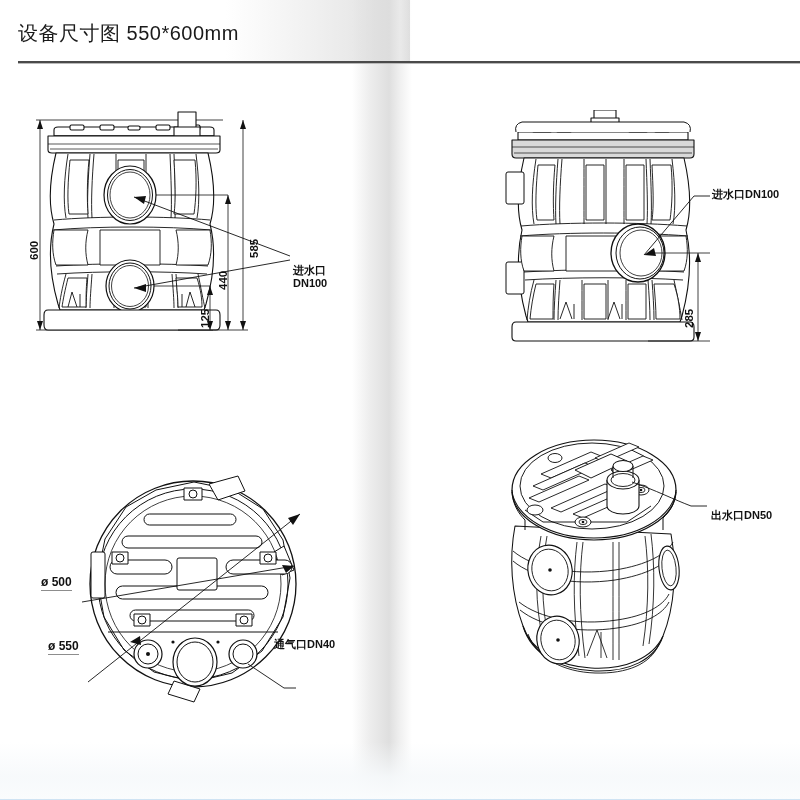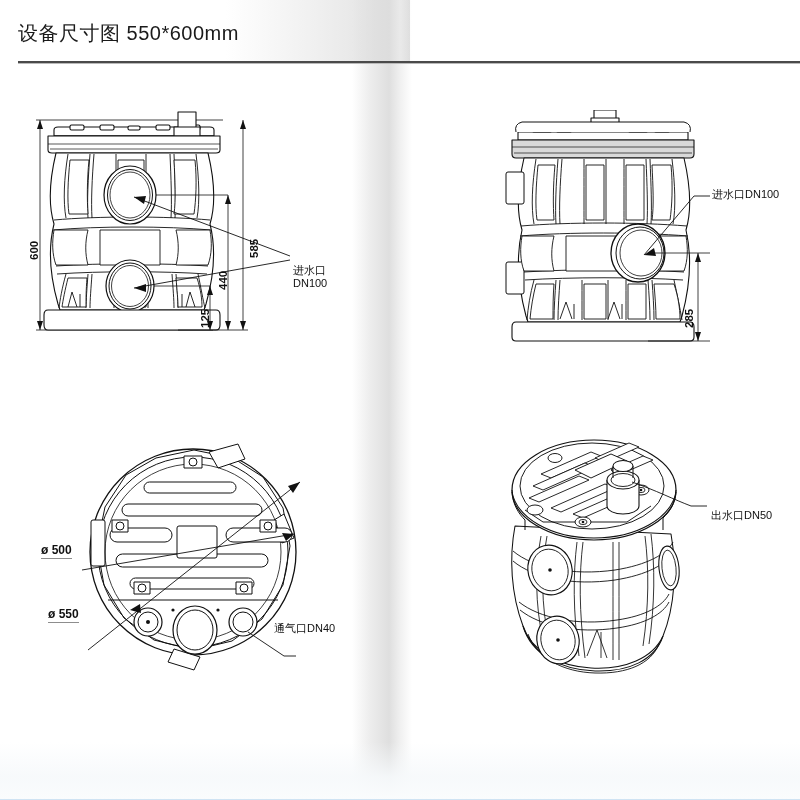--- a/index.html
+++ b/index.html
@@ -74,21 +74,21 @@
     position: absolute;
   }
   .view svg { display: block; }
 
   .lbl {
     position: absolute;
     font-size: 11px;
     color: #111111;
     white-space: nowrap;
     line-height: 1.15;
-    font-weight: 400;
+    font-weight: 700;
   }
   .dim {
     position: absolute;
     font-size: 11.5px;
     font-weight: 700;
     color: #111111;
     white-space: nowrap;
     transform-origin: left top;
     transform: rotate(-90deg);
   }
@@ -355,21 +355,21 @@
         <line x1="196" y1="86" x2="212" y2="86"></line>
       </g>
       <polygon points="146,145 156,138 158,146" fill="#111" stroke="none"></polygon>
     </svg>
 
     <div class="dim" style="left:185px; top:218px;">285</div>
   </div>
 
   <div class="lbl" style="left:712px; top:188px;">进水口DN100</div>
 
-  <div class="view" style="left:78px; top:442px;">
+  <div class="view" style="left:78px; top:474px;">
     <svg width="290" height="230" viewBox="0 0 290 230" fill="none" stroke="#111" stroke-width="1.1" stroke-linejoin="round">
 
       <circle cx="115" cy="110" r="103" fill="#fff" stroke-width="1.3"></circle>
 
       <circle cx="115" cy="110" r="95" stroke-width="1"></circle>
 
       <g stroke-width="1">
         <path d="M48,33 L78,16"></path>
         <path d="M78,16 L116,8"></path>
         <path d="M116,8 L155,16"></path>
@@ -451,21 +451,21 @@
       </g>
       <polygon points="216,92 204,91 208,99" fill="#111" stroke="none"></polygon>
       <polygon points="222,40 210,44 215,51" fill="#111" stroke="none"></polygon>
       <polygon points="52,168 62,162 63,171" fill="#111" stroke="none"></polygon>
     </svg>
 
     <div class="dimlabel-u" style="left:-37px; top:101px;">ø 500</div>
     <div class="dimlabel-u" style="left:-30px; top:165px;">ø 550</div>
   </div>
 
-  <div class="lbl" style="left:274px; top:622px;">通气口DN40</div>
+  <div class="lbl" style="left:274px; top:638px;">通气口DN40</div>
 
   <div class="view" style="left:495px; top:418px;">
     <svg width="240" height="285" viewBox="0 0 240 285" fill="none" stroke="#111" stroke-width="1.05" stroke-linejoin="round">
 
       <path d="M20,108
                C14,140 16,176 28,208
                C36,232 62,248 96,250
                C130,252 158,240 168,218
                C180,188 182,150 176,116
                Z" fill="#fff"></path>

